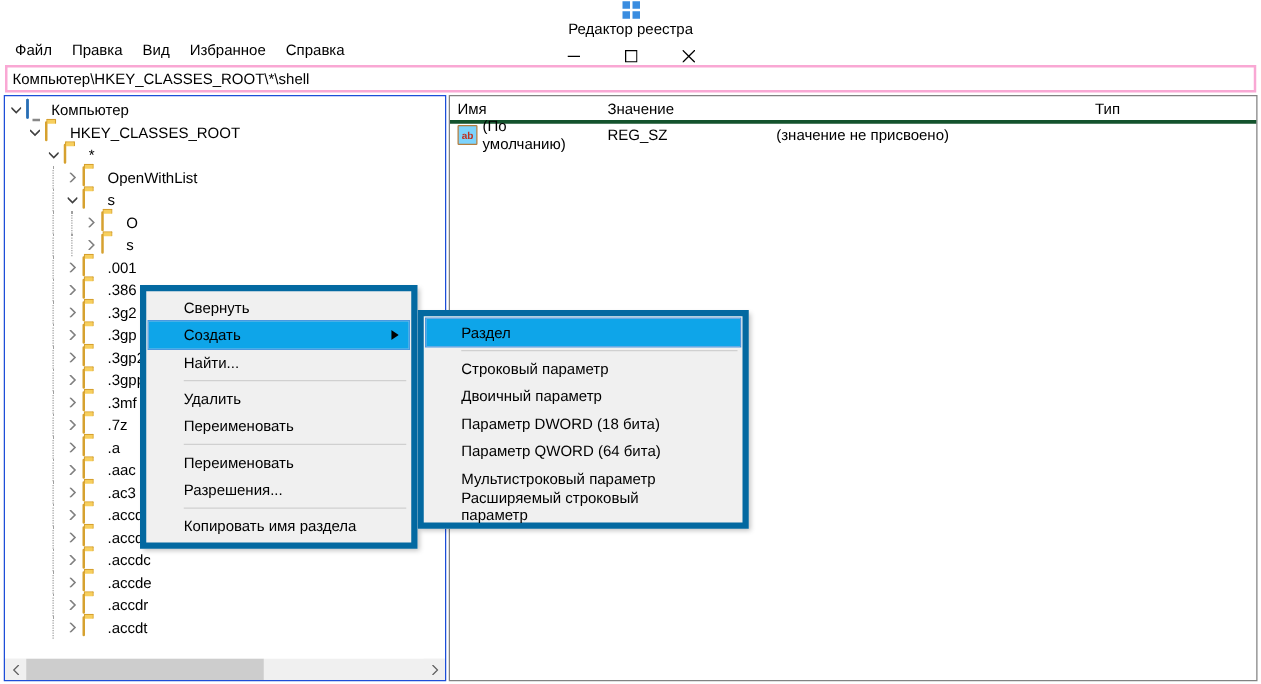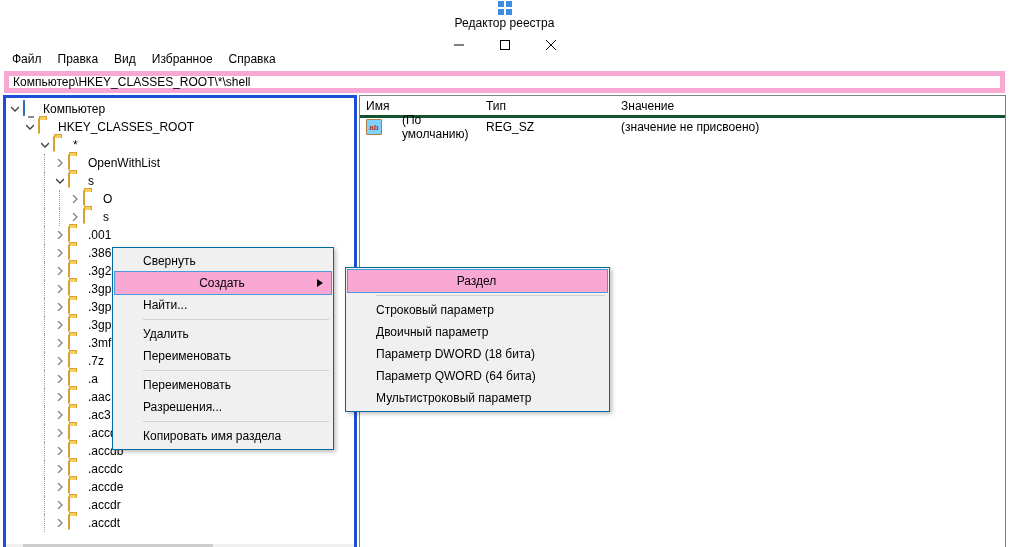--- a/index.html
+++ b/index.html
@@ -8,29 +8,29 @@
 
   
   .titlebar { height: 30px; display: flex; align-items: center; background: #fff; flex-direction: column; }
   .titlebar .app-icon { width: 16px; height: 16px; margin: 0 8px 0 8px; }
   .titlebar .title-text { flex: 1; font-size: 12px; }
   .titlebar .win-controls { display: flex; }
   .titlebar .win-btn { width: 46px; height: 30px; display: flex; align-items: center; justify-content: center; }
   .titlebar .win-btn svg { width: 10px; height: 10px; }
 
   
-  .menubar { height: 20px; display: flex; align-items: center; padding: 0 4px; margin-top: 19px; }
+  .menubar { height: 20px; display: flex; align-items: center; padding: 0 4px; }
   .menubar .menu-item { padding: 2px 8px; font-size: 12px; }
 
   
-  .addressbar { height: 22px; border: 5px solid #f9a8d4; margin: 2px 4px; display: flex; align-items: center; padding: 0 4px; font-size: 12px; }
+  .addressbar { height: 22px; border: 2px solid #f9a8d4; margin: 2px 4px; display: flex; align-items: center; padding: 0 4px; font-size: 12px; }
 
   
   .workarea { position: relative; display: flex; height: 470px; border-top: none; }
-  .tree-pane { width: 354px; border: 3px solid #1d4ed8; margin: 0 1px 1px 3px; overflow: hidden; position: relative; background: #fff; }
+  .tree-pane { width: 354px; border: 1px solid #1d4ed8; margin: 0 1px 1px 3px; overflow: hidden; position: relative; background: #fff; }
   .list-pane { flex: 1; border: 1px solid #828282; margin: 0 3px 1px 1px; background: #fff; position: relative; }
 
   
   .tree { padding: 2px 0 0 2px; white-space: nowrap; }
   .tree-row { height: 18px; display: flex; align-items: center; }
   .expander { width: 14px; height: 14px; display: flex; align-items: center; justify-content: center; margin-right: 1px; }
   .expander svg { width: 8px; height: 8px; }
   .spacer { width: 15px; display: inline-block; }
   .dots { width: 15px; height: 18px; display: flex; align-items: center; justify-content: center; position: relative; }
   .dots::before { content: ''; position: absolute; left: 6px; top: 0; bottom: 0; border-left: 1px dotted #a0a0a0; }
@@ -45,38 +45,38 @@
   .pc-icon::after { content: ''; position: absolute; bottom: -3px; left: 4px; width: 6px; height: 2px; background: #888; }
 
   
   .list-header { display: flex; height: 22px; border-bottom: 3px solid #14532d; }
   .list-header .col { padding: 3px 6px; font-size: 12px; border-right: 1px solid transparent; }
   .list-row { display: flex; height: 18px; align-items: center; }
   .list-row .col { padding: 0 6px; font-size: 12px; }
   .col-name { width: 120px; display: flex; align-items: center; }
   .col-type { width: 135px; }
   .col-val { flex: 1; }
-  .val-icon { width: 16px; height: 16px; margin-right: 20px; border: 1px solid #b37d3f; background: #7dd3fc; display: flex; align-items: center; justify-content: center; color: #c03020; font-size: 8px; font-weight: bold; border-radius: 1px; flex-shrink: 0; }
+  .val-icon { width: 16px; height: 16px; margin-right: 4px; border: 1px solid #b37d3f; background: #7dd3fc; display: flex; align-items: center; justify-content: center; color: #c03020; font-size: 8px; font-weight: bold; border-radius: 1px; flex-shrink: 0; }
 
   
   .hscroll { position: absolute; bottom: 0; left: 0; right: 0; height: 17px; background: #f0f0f0; display: flex; }
   .hscroll .sbtn { width: 17px; height: 17px; background: #f0f0f0; display: flex; align-items: center; justify-content: center; }
   .hscroll .track { flex: 1; position: relative; }
   .hscroll .thumb { position: absolute; height: 17px; background: #cdcdcd; }
 
   
-  .context-menu { position: absolute; background: #f0f0f0; border: 1px solid #0369a1; box-shadow: 2px 2px 4px rgba(0,0,0,.25); font-size: 12px; z-index: 10; padding: 2px; }
+  .context-menu { position: absolute; background: #f0f0f0; border: 5px solid #0369a1; box-shadow: 2px 2px 4px rgba(0,0,0,.25); font-size: 12px; z-index: 10; padding: 2px; }
   .cm-row { height: 22px; display: flex; align-items: center; padding: 0 30px 0 28px; position: relative; }
-  .cm-row.hover { background: #f9a8d4; outline: 1px solid #4a98e0; justify-content: center; }
+  .cm-row.hover { background: #0ea5e9; outline: 1px solid #4a98e0; }
   .cm-sep { height: 1px; background: #d0d0d0; margin: 3px 2px 3px 28px; }
   .cm-arrow { position: absolute; right: 8px; }
   .cm-arrow svg { width: 6px; height: 8px; }
 
   #ctx1 { top: 152px; left: 112px; width: 222px; }
-  #ctx2 { top: 172px; left: 345px; width: 265px; }
+  #ctx2 { top: 172px; left: 334px; width: 265px; }
 </style>
 </head>
 <body>
 
 <div class="titlebar">
   <div class="app-icon">
     <svg viewBox="0 0 16 16">
         <rect x="1" y="1" width="6" height="6" fill="#3a8de0"></rect>
         <rect x="9" y="1" width="6" height="6" fill="#3a8de0"></rect>
         <rect x="1" y="9" width="6" height="6" fill="#3a8de0"></rect>
@@ -429,22 +429,22 @@
           <svg width="6" height="8" viewBox="0 0 6 8">
             <path d="M1 0 L5 4 L1 8" fill="none" stroke="#606060"></path>
           </svg>
         </div>
     </div>
   </div>
 
   <div class="list-pane">
     <div class="list-header">
       <div class="col col-name" style="padding-left:6px">Имя</div>
+      <div class="col col-val">Значение</div>
       <div class="col col-type">Тип</div>
-      <div class="col col-val">Значение</div>
     </div>
     <div class="list-row">
       <div class="col col-name">
         <span class="val-icon">ab</span>
         <span>(По умолчанию)</span>
       </div>
       <div class="col col-type">REG_SZ</div>
       <div class="col col-val">(значение не присвоено)</div>
     </div>
   </div>
@@ -495,15 +495,18 @@
       </div>
     <div class="cm-row">
         <span>Параметр DWORD (18 бита)</span>
       </div>
     <div class="cm-row">
         <span>Параметр QWORD (64 бита)</span>
       </div>
     <div class="cm-row">
         <span>Мультистроковый параметр</span>
       </div>
+    <div class="cm-row">
+        <span>Расширяемый строковый параметр</span>
+      </div>
   </div>
 
 </div>
 
 </body></html>

